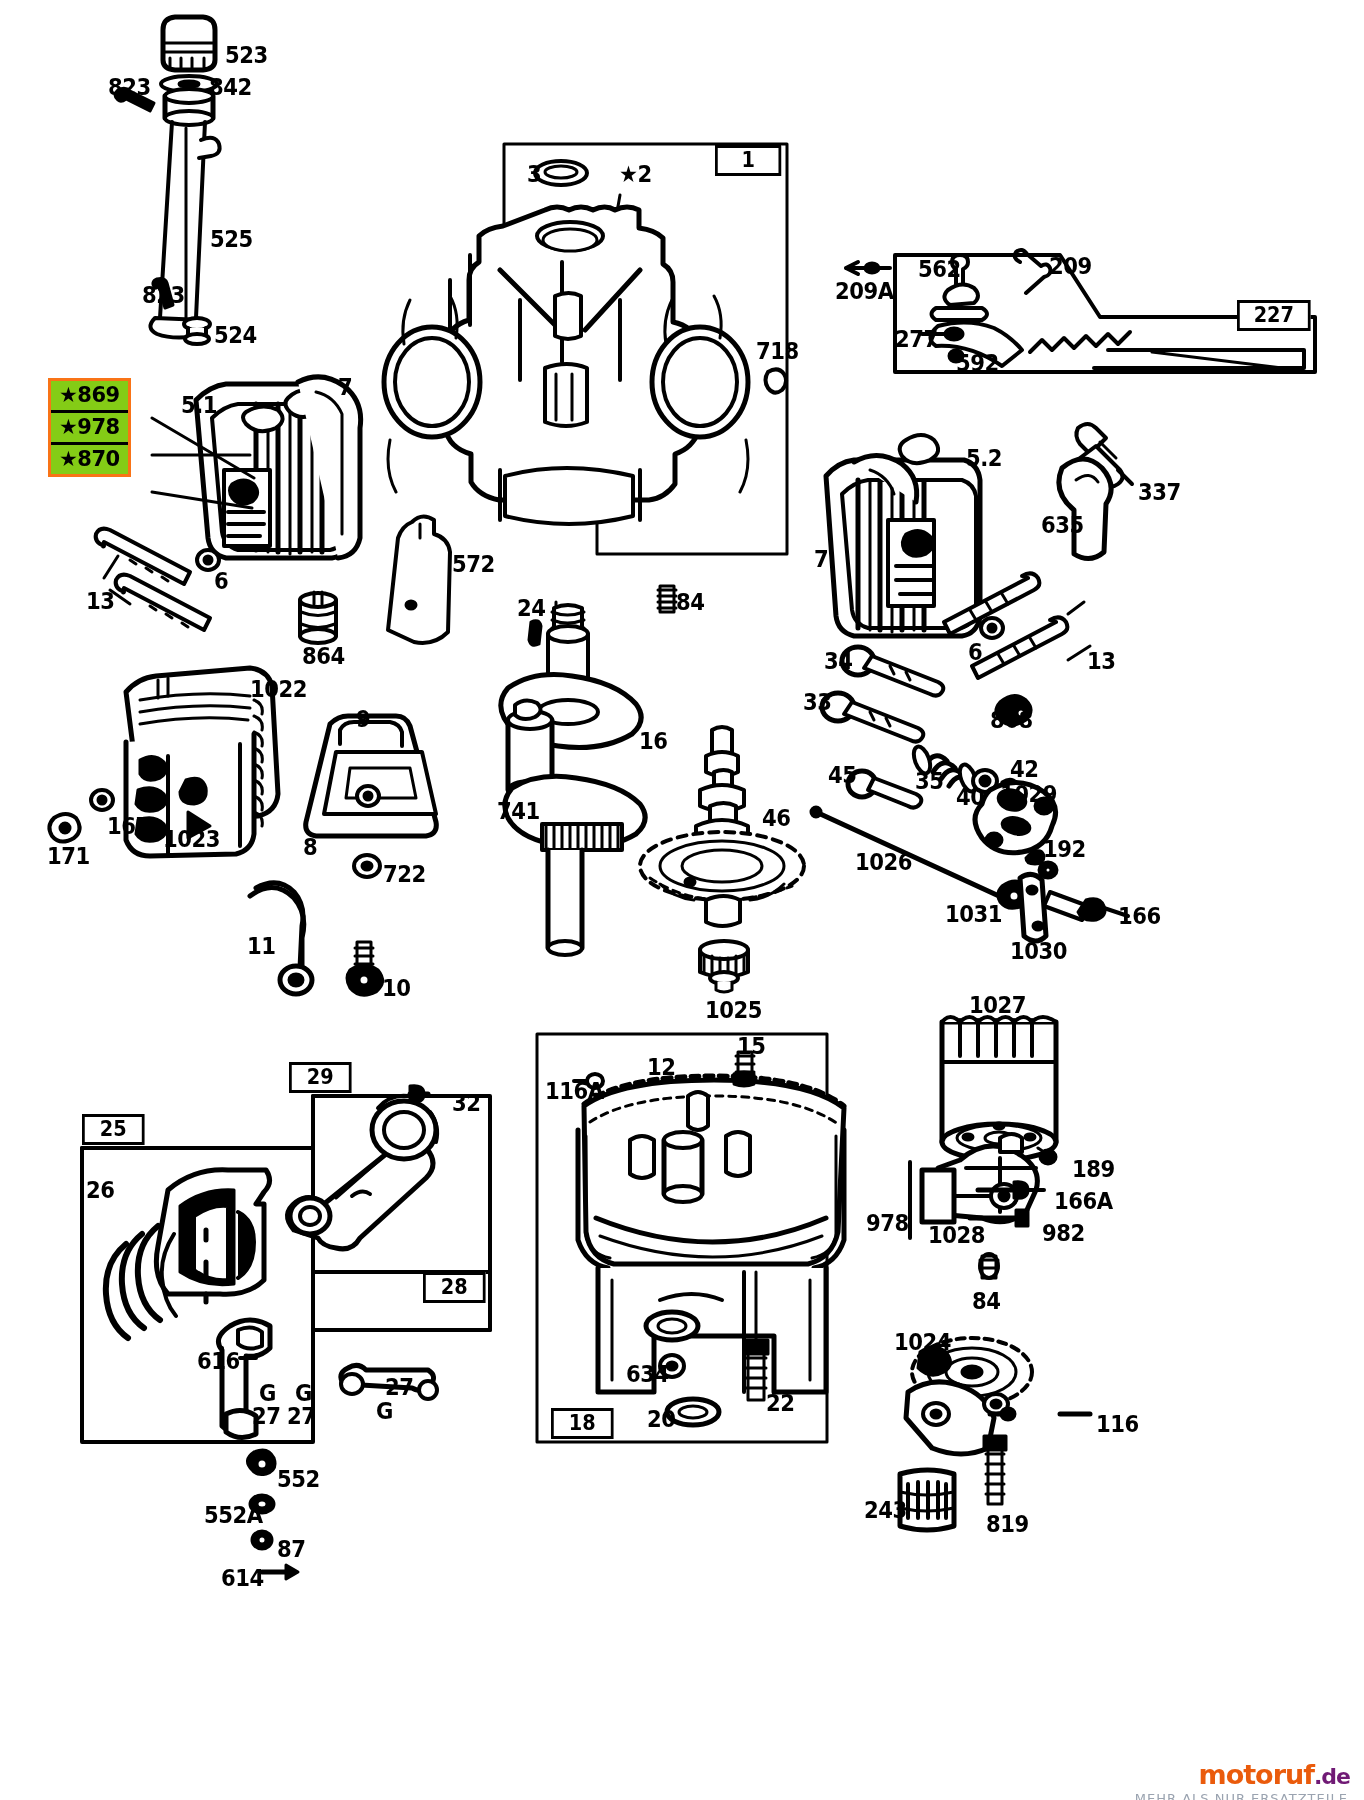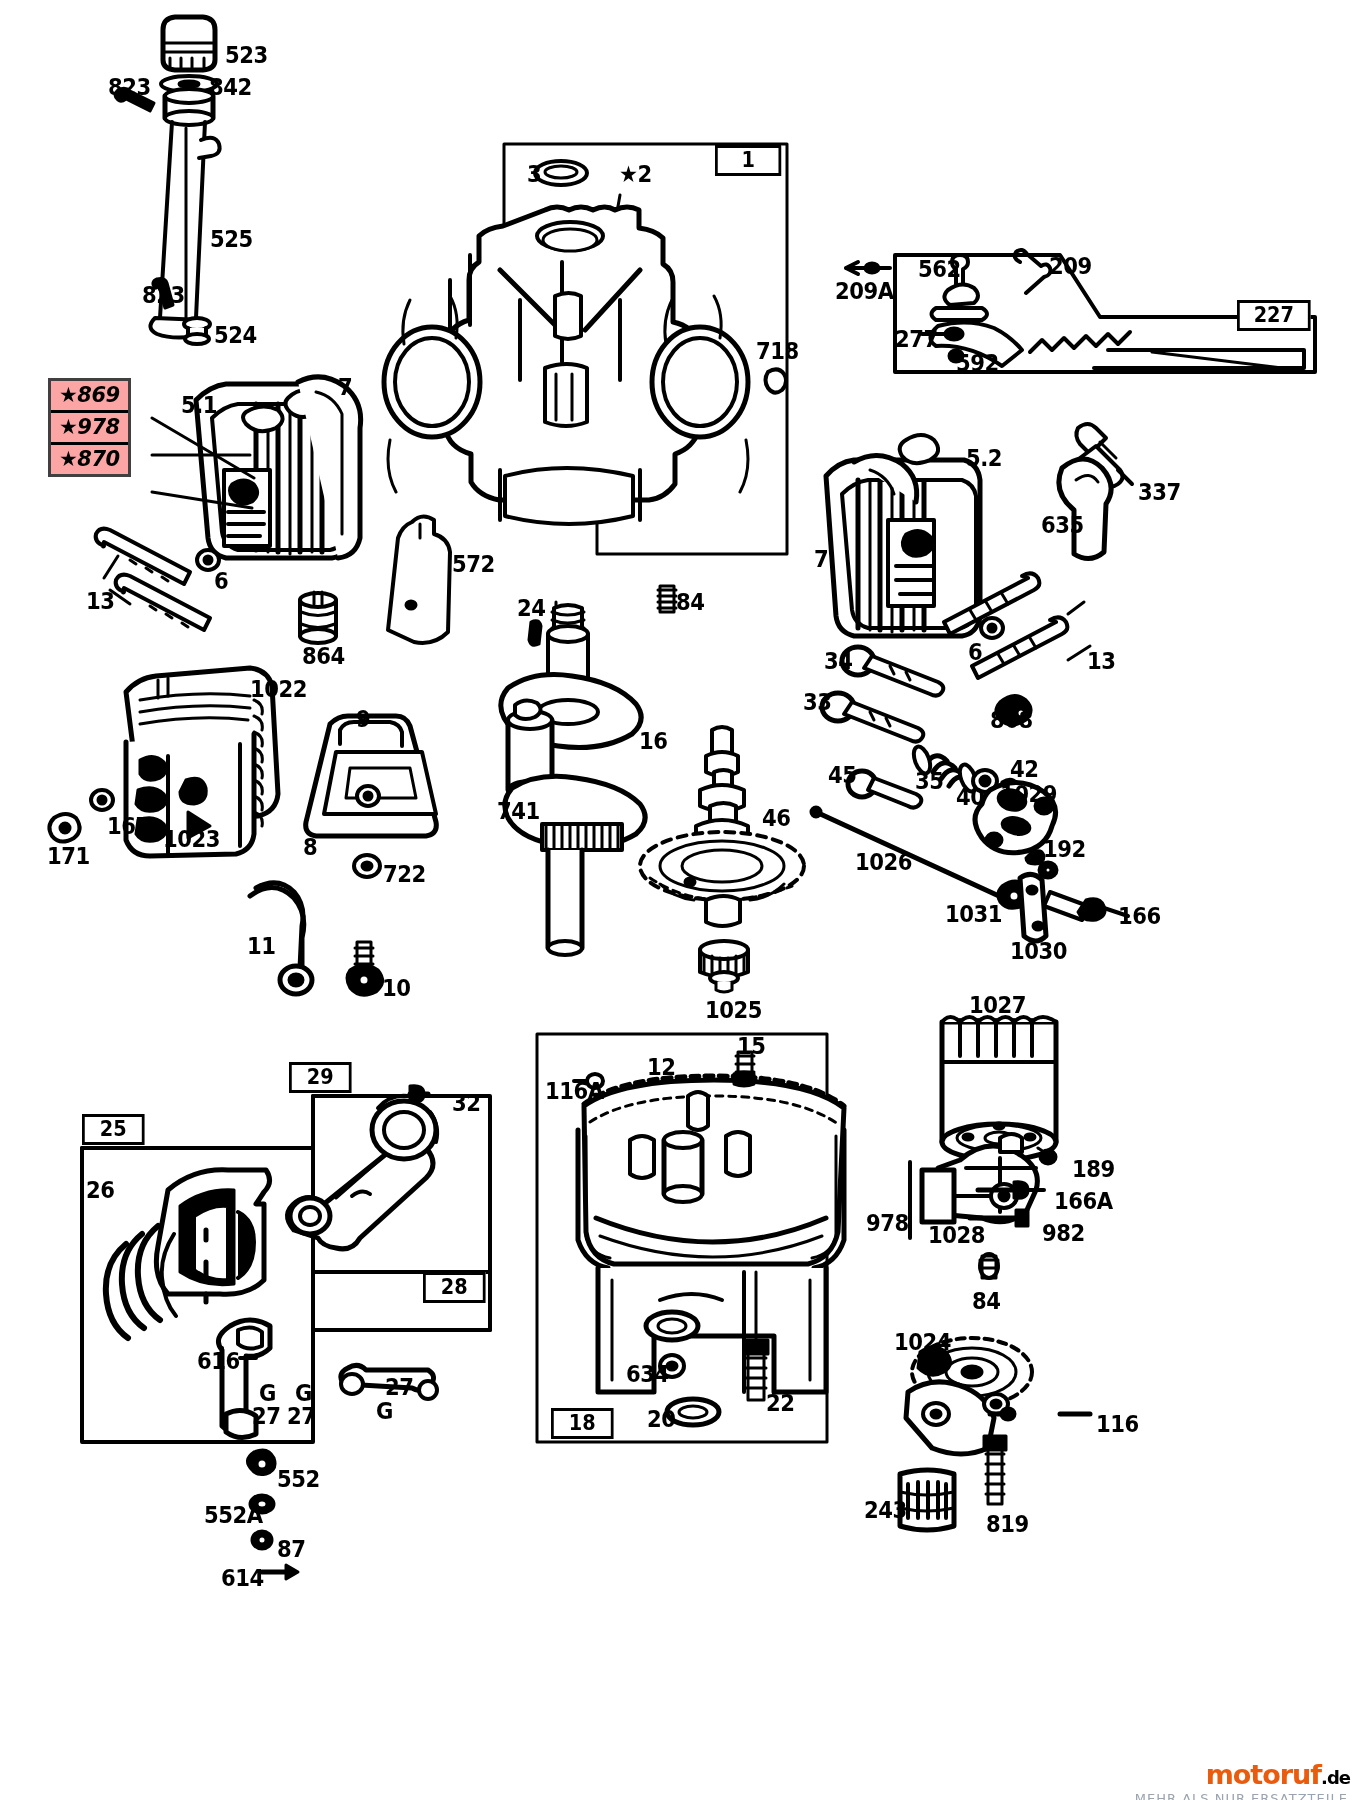--- a/index.html
+++ b/index.html
@@ -37,43 +37,42 @@
     border:3px solid #000;
     background:#fff;
     padding:1px 9px 2px 9px;
     line-height:1.05;
     white-space:nowrap;
     transform:scaleX(0.92);
     transform-origin:left center;
   }
   .starbox{
     position:absolute;
-    border:3px solid #404040;
-    background:#fca5a5;
-    font-style:italic;
+    border:3px solid #f97316;
+    background:#84cc16;
   }
   .starbox div{
     font-family:"DejaVu Sans", sans-serif;
     font-weight:700;
     font-size:21px;
     padding:2px 8px 3px 8px;
     border-bottom:3px solid #000;
     white-space:nowrap;
     letter-spacing:-0.5px;
   }
   .starbox div:last-child{border-bottom:none;}
 
   
   #wm{
     position:absolute;right:14px;bottom:10px;
     font-family:"DejaVu Sans", sans-serif;
     font-size:27px;font-weight:700;letter-spacing:-1px;
   }
   #wm .m{color:#ea5b0c;}
-  #wm .de{color:#000000;font-size:18px;}
+  #wm .de{color:#701a75;font-size:22px;}
   #wm2{
     position:absolute;right:16px;bottom:-6px;
     font-family:"DejaVu Sans", sans-serif;
     font-size:13px;color:#9aa3b0;letter-spacing:1px;
   }
 </style>
 </head>
 <body>
 
 <div id="sheet">

